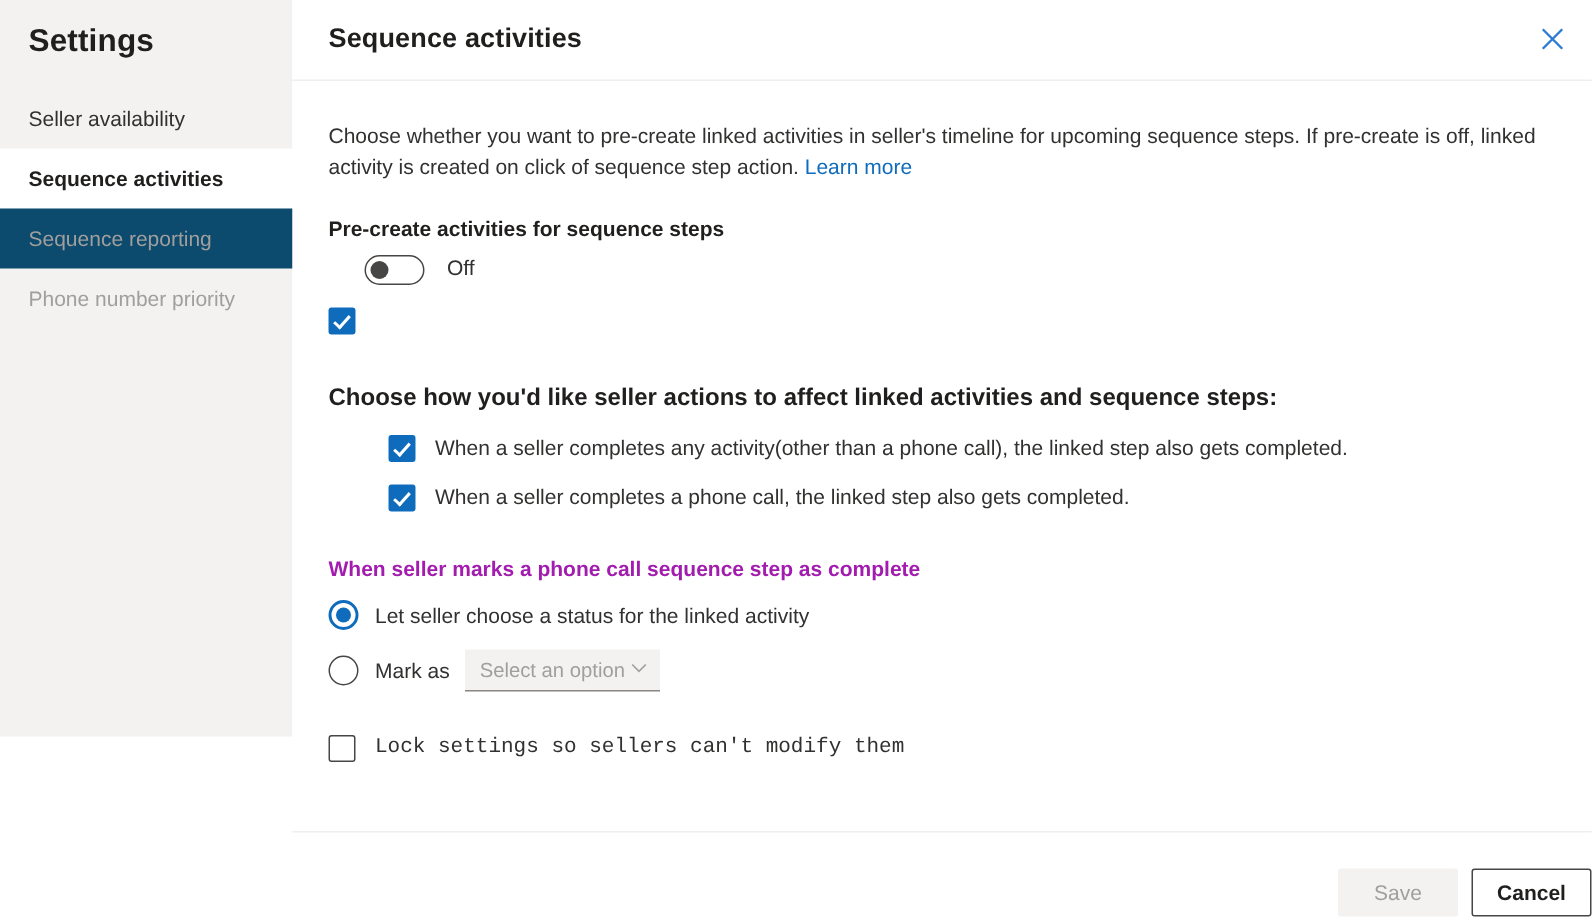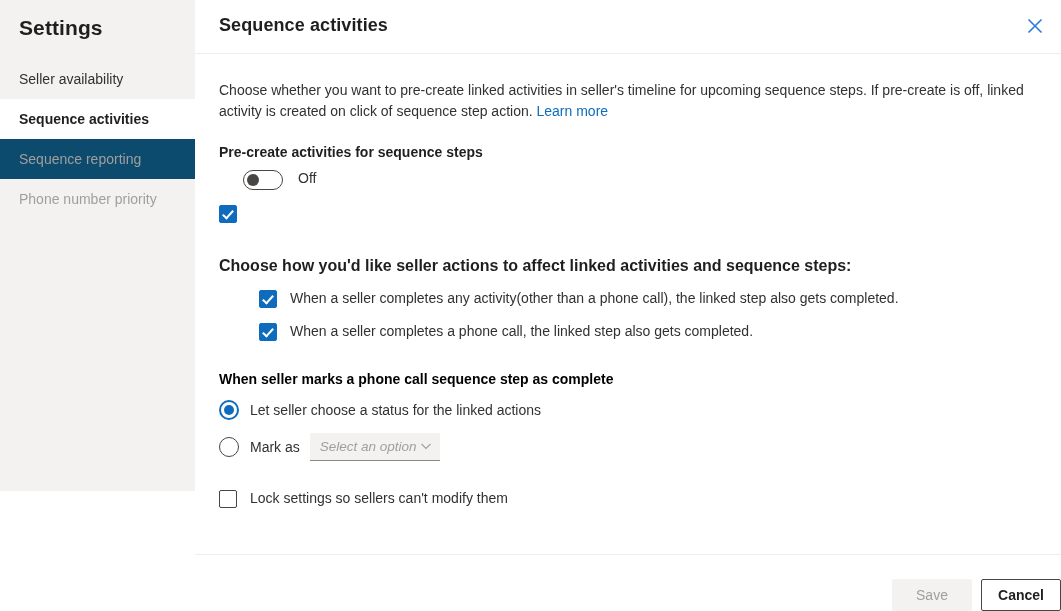--- a/index.html
+++ b/index.html
@@ -217,21 +217,21 @@
   .section-head {
     font-size: 16px;
     font-weight: 700;
     color: #201f1e;
     margin-top: 34px;
   }
 
   .sub-head {
     font-size: 14px;
     font-weight: 700;
-    color: #000000;
+    color: #a21caf;
     margin-top: 30px;
   }
 
   
   .radio-row {
     display: flex;
     align-items: center;
     margin-top: 13px;
   }
   .radio {
@@ -277,21 +277,20 @@
     box-sizing: border-box;
     display: flex;
     align-items: center;
     justify-content: space-between;
     padding: 0 8px 0 10px;
     cursor: default;
   }
   .dropdown-value {
     font-size: 13.5px;
     color: #a19f9d;
-    font-style: italic;
   }
   .chevron { display: block; }
 
   
   .footer {
     position: absolute;
     left: 0;
     right: 0;
     bottom: 0;
     height: 57px;
@@ -395,37 +394,37 @@
         <div class="checkbox checked"></div>
         <div class="cb-text">
           <div class="cb-label">When a seller completes a phone call, the linked step also gets completed.</div>
         </div>
       </div>
 
       <div class="sub-head">When seller marks a phone call sequence step as complete</div>
 
       <div class="radio-row">
         <div class="radio selected"></div>
-        <div class="radio-label">Let seller choose a status for the linked actions</div>
+        <div class="radio-label">Let seller choose a status for the linked activity</div>
       </div>
 
       <div class="radio-row">
         <div class="radio unselected"></div>
         <div class="radio-label">Mark as</div>
         <div class="dropdown">
           <span class="dropdown-value">Select an option</span>
           <span class="chevron">
             <svg width="12" height="12" viewBox="0 0 12 12" aria-hidden="true">
               <path d="M1.5 4 L6 8.5 L10.5 4" stroke="#a19f9d" stroke-width="1.1" fill="none"></path>
             </svg>
           </span>
         </div>
       </div>
 
-      <div class="cb-row" style="margin-top:28px;">
+      <div class="cb-row" style="margin-top:28px;font-family:Liberation Mono, monospace;">
         <div class="checkbox unchecked"></div>
         <div class="cb-text">
           <div class="cb-label">Lock settings so sellers can't modify them</div>
         </div>
       </div>
 
     </div>
 
     <div class="footer">
       <button class="btn btn-save">Save</button>

